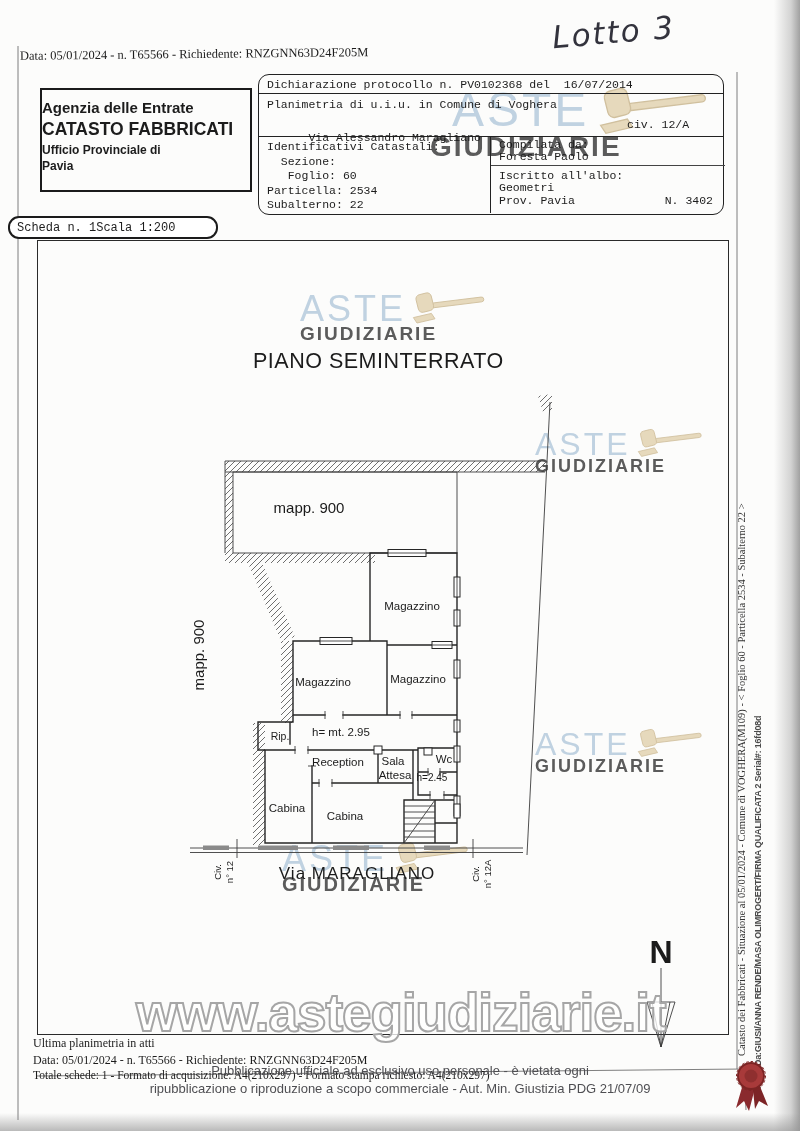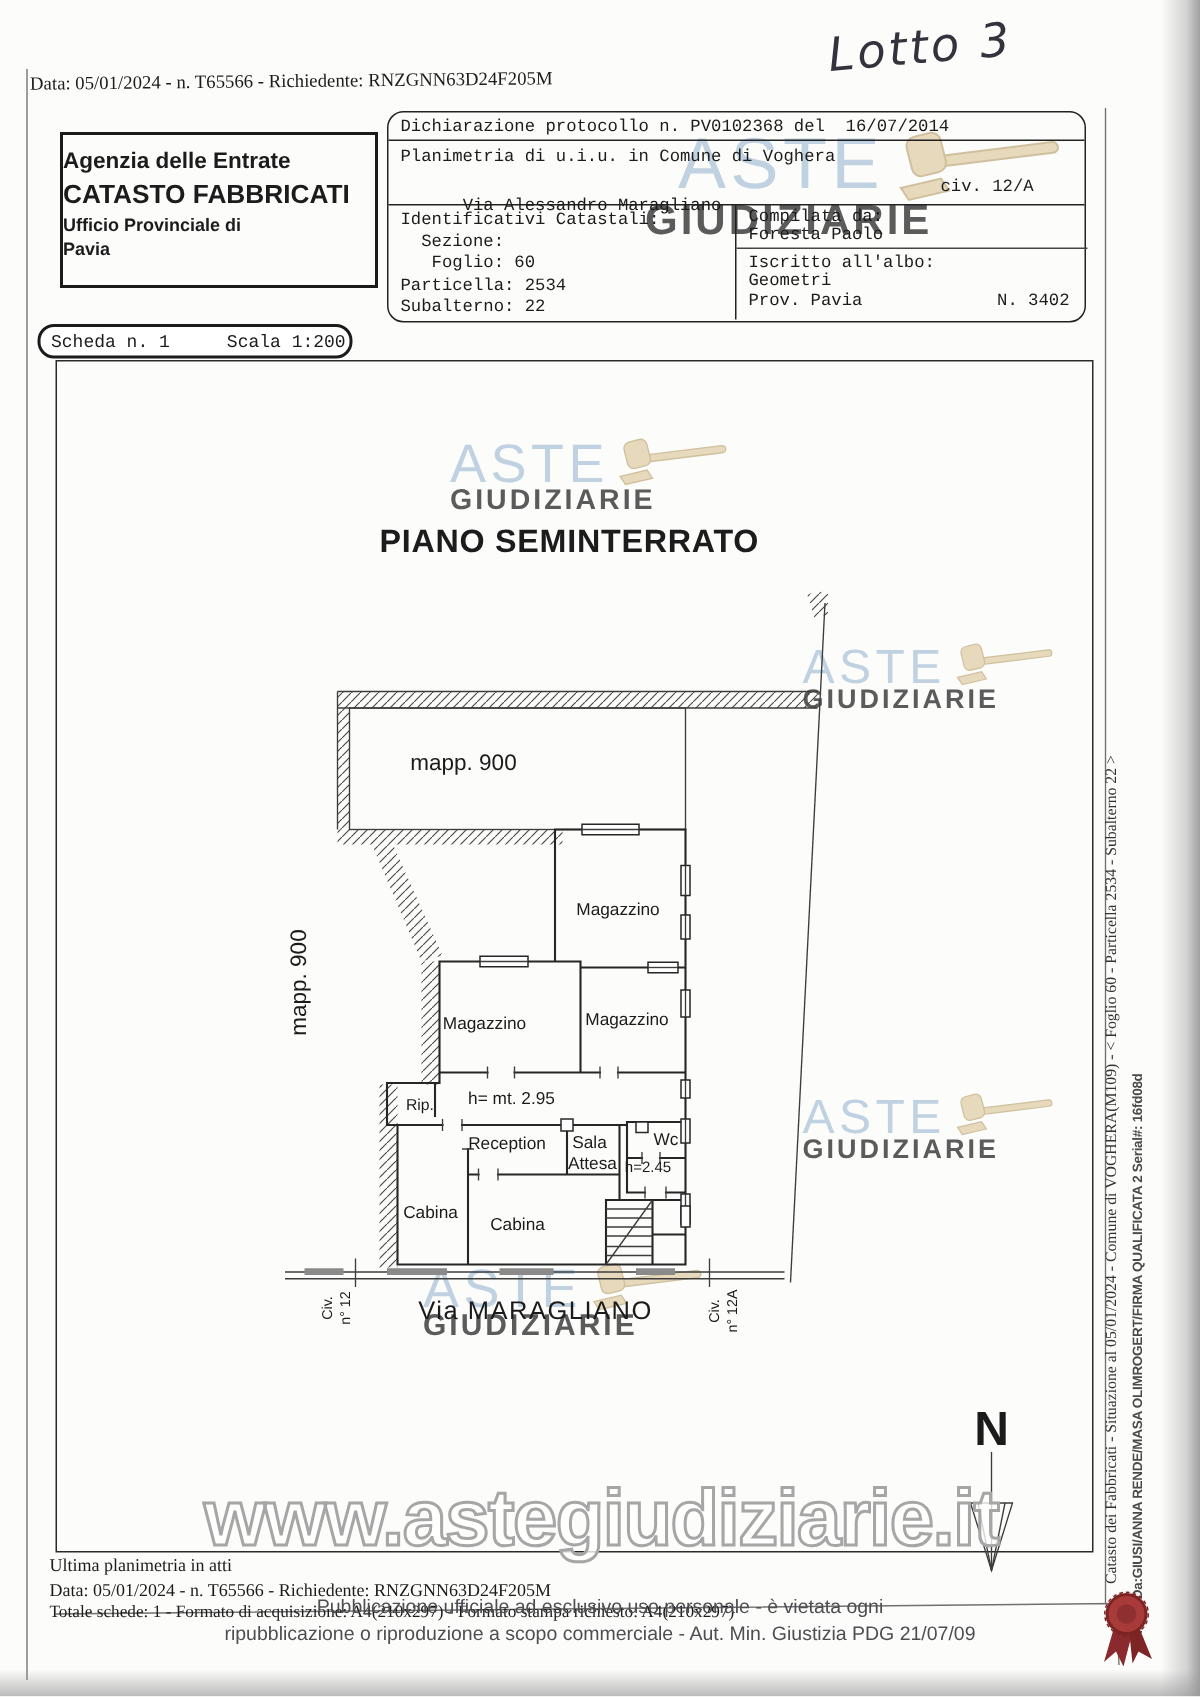--- a/index.html
+++ b/index.html
@@ -26,26 +26,26 @@
   .decl-row3{height:22px;border-bottom:1px solid #222;padding:3px 0 0 8px;box-sizing:border-box;white-space:pre;position:relative;}
   .decl-civic{position:absolute;left:368px;top:3px;}
   .decl-bottom{position:relative;height:76px;}
   .decl-left{position:absolute;left:0;top:0;width:232px;height:76px;border-right:1px solid #222;
              box-sizing:border-box;padding:3px 16px 0 8px;line-height:14.5px;white-space:pre;}
   .decl-right{position:absolute;left:232px;top:0;width:234px;height:76px;box-sizing:border-box;
               padding:2px 0 0 8px;line-height:11.5px;}
   .decl-div{position:absolute;left:232px;top:28px;width:234px;border-top:1px solid #444;}
   .decl-prov{position:absolute;left:240px;top:57px;}
   .decl-num{position:absolute;right:10px;top:57px;}
-  .scheda-box{left:25px;top:216px;width:210px;height:23px;border:2px solid #1b1b1b;background:#fff;
+  .scheda-box{left:8px;top:216px;width:210px;height:23px;border:2px solid #1b1b1b;background:#fff;
               box-sizing:border-box;font-size:12px;z-index:4;display:flex;align-items:center;}
   .scheda-box .s1{margin-left:7px;}
-  .scheda-box .s2{margin-left:38px;}
+  .scheda-box .s2{}
   .plan-box{left:37px;top:240px;width:692px;height:795px;border:1.4px solid #2a2a2a;box-sizing:border-box;z-index:3;}
-  .plan-title{left:253px;top:349px;font-size:21.5px;letter-spacing:0.5px;font-weight:700;z-index:4;}
+  .plan-title{left:253px;top:349px;font-size:21.5px;letter-spacing:0.5px;font-weight:400;z-index:4;}
 
   
   .wm{position:absolute;z-index:2;opacity:0.85;color:#b6cbdd;line-height:1;pointer-events:none;}
   .wm-row{display:flex;align-items:flex-start;}
   .wm-aste{letter-spacing:3px;font-weight:400;}
   .wm-giud{color:#404040;letter-spacing:2px;font-weight:700;margin-top:-3px;}
   .urlwm{left:136px;top:982px;font-size:53px;font-weight:700;letter-spacing:-1px;
          color:rgba(255,255,255,0.78);-webkit-text-stroke:2px #a6a6a6;z-index:6;white-space:nowrap;pointer-events:none;}
 
   

